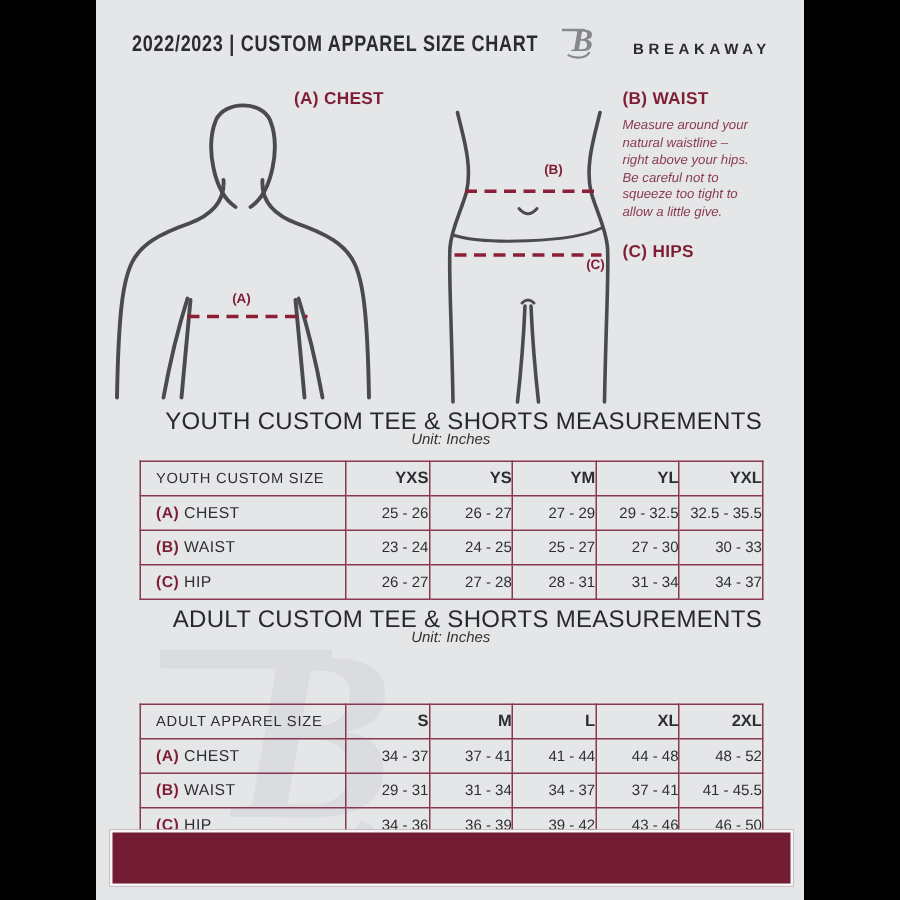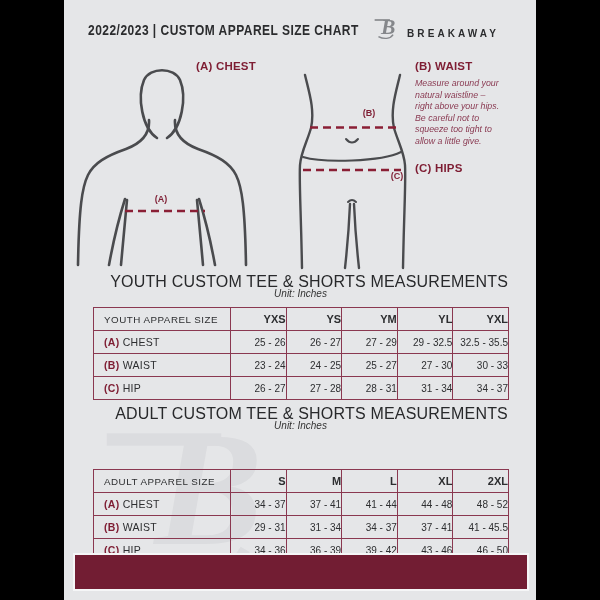--- a/index.html
+++ b/index.html
@@ -5,21 +5,21 @@
   * { margin:0; padding:0; box-sizing:border-box; }
   html,body { width:600px; height:600px; background:#000; font-family:"Liberation Sans", sans-serif; }
   .canvas { position:relative; width:600px; height:600px; background:#000; overflow:hidden; }
   .doc { position:absolute; left:64px; top:0; width:472px; height:600px; background:#e5e6e8; overflow:hidden; }
 
   
   .doc-title { position:absolute; left:24px; top:21px; font-size:15px; font-weight:bold;
     color:#2b2c2e; letter-spacing:.6px; white-space:nowrap;
     transform:scaleX(.8); transform-origin:left center; }
   .brand { position:absolute; left:310px; top:14px; display:flex; align-items:center; }
-  .brand-name { font-size:10px; font-weight:bold; color:#2b2c2e; letter-spacing:3.1px; margin-left:5px; margin-top:8px; }
+  .brand-name { font-size:10px; font-weight:bold; color:#2b2c2e; letter-spacing:3.1px; margin-left:20px; margin-top:8px; }
 
   
   .fig { position:absolute; }
   .fig-label { position:absolute; font-size:9px; font-weight:bold; color:#7e1d33; text-align:center; }
 
   
   .instr { position:absolute; }
   .instr h3 { font-size:11.5px; font-weight:bold; color:#7e1d33; letter-spacing:.2px; margin-bottom:6px; }
   .instr p { font-size:8.8px; font-style:italic; color:#8a3a52; line-height:11.6px; white-space:pre-line; }
 
@@ -124,21 +124,21 @@
       <colgroup>
           <col class="c-label">
           <col class="c-val">
           <col class="c-val">
           <col class="c-val">
           <col class="c-val">
           <col class="c-val">
         </colgroup>
       <thead>
         <tr>
-          <th class="lbl">YOUTH APPAREL SIZE</th>
+          <th class="lbl">YOUTH CUSTOM SIZE</th>
           <th class="size">YXS</th>
           <th class="size">YS</th>
           <th class="size">YM</th>
           <th class="size">YL</th>
           <th class="size">YXL</th>
         </tr>
       </thead>
       <tbody>
         <tr>
           <td class="lbl"><span class="pfx">(A)</span> <span>CHEST</span></td>

